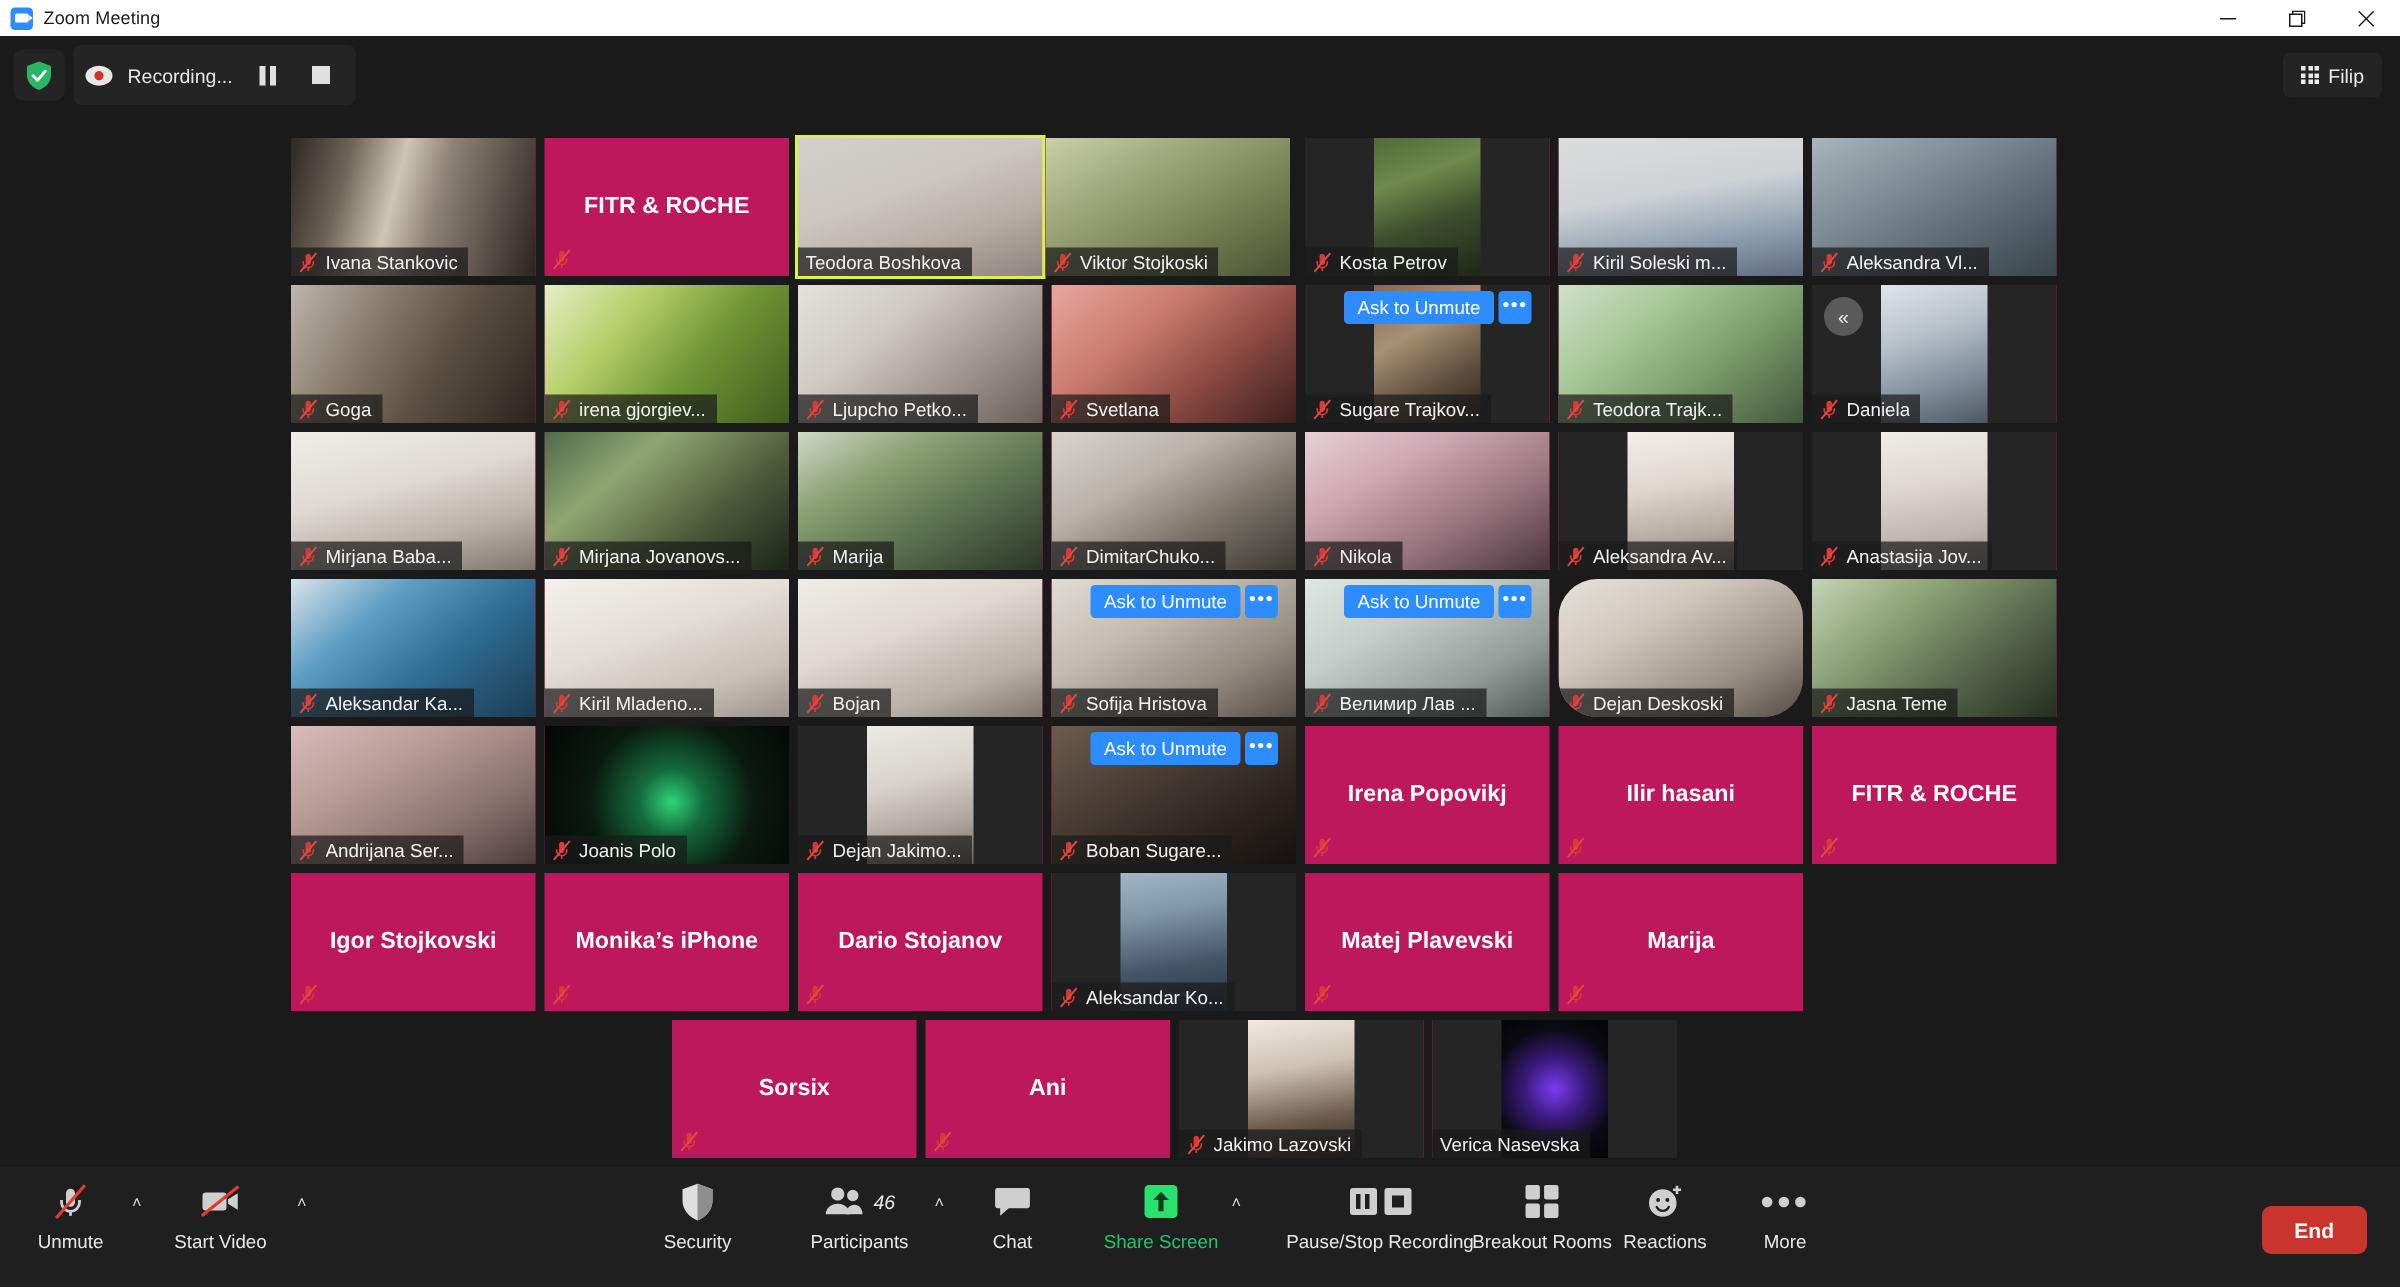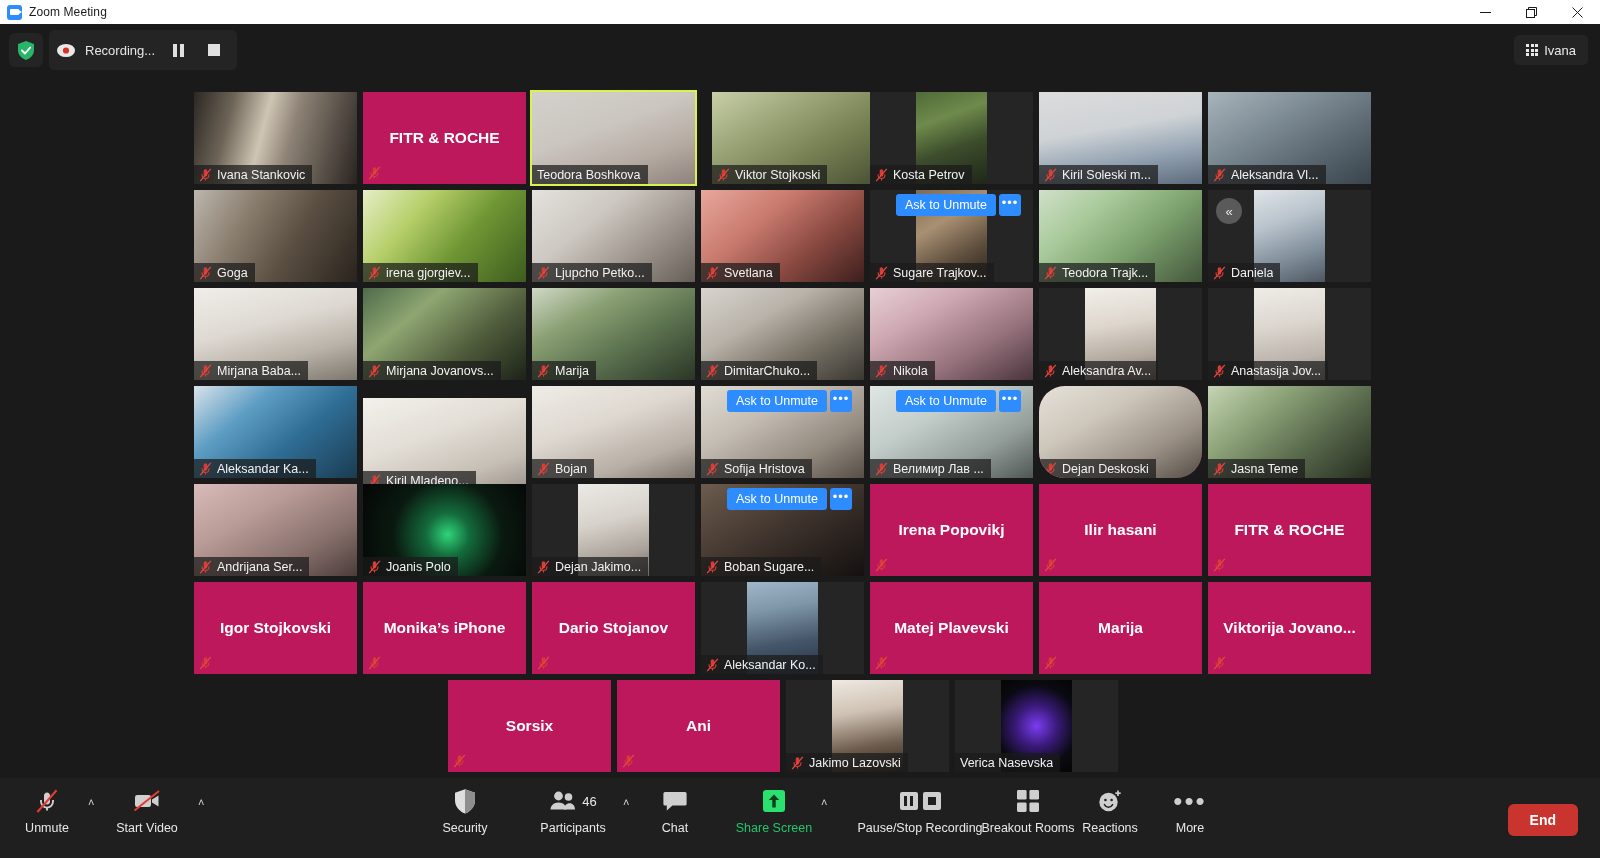--- a/index.html
+++ b/index.html
@@ -121,21 +121,21 @@
   
   #toolbar {
     position: absolute; left: 0; bottom: 0; width: 1600px; height: 80px;
     background: #1f1f1f;
   }
   .tb {
     position: absolute; top: 8px;
     display: flex; flex-direction: column; align-items: center;
     width: 74px;
   }
-  .tb .ico { height: 30px; display: flex; align-items: center; justify-content: center; }
+  .tb .ico { height: 30px; display: flex; align-items: center; justify-content: center; font-style: italic; }
   .tb .lbl { color: #e8e8e8; font-size: 12.5px; margin-top: 5px; white-space: nowrap; }
   .tb.green .lbl { color: #21c56b; }
   .caret {
     position: absolute; top: 18px; color: #d8d8d8; font-size: 11px;
   }
   #participant-count {
     color: #e8e8e8; font-size: 13px; margin-left: 5px;
   }
   #end-btn {
     position: absolute; right: 22px; top: 26px;
@@ -205,21 +205,21 @@
       <i></i>
         <i></i>
         <i></i>
         <i></i>
         <i></i>
         <i></i>
         <i></i>
         <i></i>
         <i></i>
     </span>
-    <span>Ivana</span>
+    <span>Filip</span>
   </div>
 </div>
 
 <div id="gallery">
     <div class="tile" style="left: 194px; top: 14px; width: 163px; height: 92px;">
       <div class="vid" style="background:linear-gradient(105deg,#2b2723 0%,#6d6457 22%,#cfc5b4 42%,#8e8376 58%,#2a2420 100%);"></div>
       <div class="namebar">
         <svg class="mic-mute " viewBox="0 0 13 14">
           <path d="M6.5 1.2c-1 0-1.8.8-1.8 1.8v3.8c0 1 .8 1.8 1.8 1.8s1.8-.8 1.8-1.8V3c0-1-.8-1.8-1.8-1.8z" fill="#d93b34"></path>
           <path d="M3.1 6.2v.8c0 1.9 1.5 3.4 3.4 3.4s3.4-1.5 3.4-3.4v-.8" fill="none" stroke="#d93b34" stroke-width="1.1"></path>
@@ -239,21 +239,21 @@
           <line x1="1.2" y1="13.2" x2="11.8" y2="0.8" stroke="#e14a42" stroke-width="1.3"></line>
         </svg>
       </span>
     </div>
     <div class="tile active" style="left: 532px; top: 14px; width: 163px; height: 92px;">
       <div class="vid" style="background:linear-gradient(160deg,#d3d0cb 0%,#cbc6c0 40%,#b6aba3 70%,#8d837c 100%);"></div>
       <div class="namebar">
         <span class="nm">Teodora Boshkova</span>
       </div>
     </div>
-    <div class="tile" style="left: 712px; top: 14px; width: 163px; height: 92px;">
+    <div class="tile" style="left: 697px; top: 14px; width: 163px; height: 92px;">
       <div class="vid" style="background:linear-gradient(150deg,#c9cfa8 0%,#9aa477 35%,#767f52 65%,#4a5135 100%);"></div>
       <div class="namebar">
         <svg class="mic-mute " viewBox="0 0 13 14">
           <path d="M6.5 1.2c-1 0-1.8.8-1.8 1.8v3.8c0 1 .8 1.8 1.8 1.8s1.8-.8 1.8-1.8V3c0-1-.8-1.8-1.8-1.8z" fill="#d93b34"></path>
           <path d="M3.1 6.2v.8c0 1.9 1.5 3.4 3.4 3.4s3.4-1.5 3.4-3.4v-.8" fill="none" stroke="#d93b34" stroke-width="1.1"></path>
           <line x1="6.5" y1="10.4" x2="6.5" y2="12.6" stroke="#d93b34" stroke-width="1.1"></line>
           <line x1="1.2" y1="13.2" x2="11.8" y2="0.8" stroke="#e14a42" stroke-width="1.3"></line>
         </svg>
         <span class="nm">Viktor Stojkoski</span>
       </div>
@@ -477,21 +477,21 @@
       <div class="namebar">
         <svg class="mic-mute " viewBox="0 0 13 14">
           <path d="M6.5 1.2c-1 0-1.8.8-1.8 1.8v3.8c0 1 .8 1.8 1.8 1.8s1.8-.8 1.8-1.8V3c0-1-.8-1.8-1.8-1.8z" fill="#d93b34"></path>
           <path d="M3.1 6.2v.8c0 1.9 1.5 3.4 3.4 3.4s3.4-1.5 3.4-3.4v-.8" fill="none" stroke="#d93b34" stroke-width="1.1"></path>
           <line x1="6.5" y1="10.4" x2="6.5" y2="12.6" stroke="#d93b34" stroke-width="1.1"></line>
           <line x1="1.2" y1="13.2" x2="11.8" y2="0.8" stroke="#e14a42" stroke-width="1.3"></line>
         </svg>
         <span class="nm">Aleksandar Ka...</span>
       </div>
     </div>
-    <div class="tile" style="left: 363px; top: 320px; width: 163px; height: 92px;">
+    <div class="tile" style="left: 363px; top: 308px; width: 163px; height: 92px;">
       <div class="vid" style="background:linear-gradient(160deg,#f3f1ec 0%,#e3ded6 40%,#c6bfb6 75%,#9a928a 100%);"></div>
       <div class="namebar">
         <svg class="mic-mute " viewBox="0 0 13 14">
           <path d="M6.5 1.2c-1 0-1.8.8-1.8 1.8v3.8c0 1 .8 1.8 1.8 1.8s1.8-.8 1.8-1.8V3c0-1-.8-1.8-1.8-1.8z" fill="#d93b34"></path>
           <path d="M3.1 6.2v.8c0 1.9 1.5 3.4 3.4 3.4s3.4-1.5 3.4-3.4v-.8" fill="none" stroke="#d93b34" stroke-width="1.1"></path>
           <line x1="6.5" y1="10.4" x2="6.5" y2="12.6" stroke="#d93b34" stroke-width="1.1"></line>
           <line x1="1.2" y1="13.2" x2="11.8" y2="0.8" stroke="#e14a42" stroke-width="1.3"></line>
         </svg>
         <span class="nm">Kiril Mladeno...</span>
       </div>
@@ -702,31 +702,20 @@
         <svg class="mic-mute " viewBox="0 0 13 14">
           <path d="M6.5 1.2c-1 0-1.8.8-1.8 1.8v3.8c0 1 .8 1.8 1.8 1.8s1.8-.8 1.8-1.8V3c0-1-.8-1.8-1.8-1.8z" fill="#d93b34"></path>
           <path d="M3.1 6.2v.8c0 1.9 1.5 3.4 3.4 3.4s3.4-1.5 3.4-3.4v-.8" fill="none" stroke="#d93b34" stroke-width="1.1"></path>
           <line x1="6.5" y1="10.4" x2="6.5" y2="12.6" stroke="#d93b34" stroke-width="1.1"></line>
           <line x1="1.2" y1="13.2" x2="11.8" y2="0.8" stroke="#e14a42" stroke-width="1.3"></line>
         </svg>
       </span>
     </div>
     <div class="tile" style="left: 1039px; top: 504px; width: 163px; height: 92px;">
       <div class="centername">Marija</div>
-      <span class="mic-corner">
-        <svg class="mic-mute " viewBox="0 0 13 14">
-          <path d="M6.5 1.2c-1 0-1.8.8-1.8 1.8v3.8c0 1 .8 1.8 1.8 1.8s1.8-.8 1.8-1.8V3c0-1-.8-1.8-1.8-1.8z" fill="#d93b34"></path>
-          <path d="M3.1 6.2v.8c0 1.9 1.5 3.4 3.4 3.4s3.4-1.5 3.4-3.4v-.8" fill="none" stroke="#d93b34" stroke-width="1.1"></path>
-          <line x1="6.5" y1="10.4" x2="6.5" y2="12.6" stroke="#d93b34" stroke-width="1.1"></line>
-          <line x1="1.2" y1="13.2" x2="11.8" y2="0.8" stroke="#e14a42" stroke-width="1.3"></line>
-        </svg>
-      </span>
-    </div>
-    <div class="tile" style="left: 1208px; top: 504px; width: 163px; height: 92px;">
-      <div class="centername">Viktorija  Jovano...</div>
       <span class="mic-corner">
         <svg class="mic-mute " viewBox="0 0 13 14">
           <path d="M6.5 1.2c-1 0-1.8.8-1.8 1.8v3.8c0 1 .8 1.8 1.8 1.8s1.8-.8 1.8-1.8V3c0-1-.8-1.8-1.8-1.8z" fill="#d93b34"></path>
           <path d="M3.1 6.2v.8c0 1.9 1.5 3.4 3.4 3.4s3.4-1.5 3.4-3.4v-.8" fill="none" stroke="#d93b34" stroke-width="1.1"></path>
           <line x1="6.5" y1="10.4" x2="6.5" y2="12.6" stroke="#d93b34" stroke-width="1.1"></line>
           <line x1="1.2" y1="13.2" x2="11.8" y2="0.8" stroke="#e14a42" stroke-width="1.3"></line>
         </svg>
       </span>
     </div>
     <div class="tile" style="left: 448px; top: 602px; width: 163px; height: 92px;">

